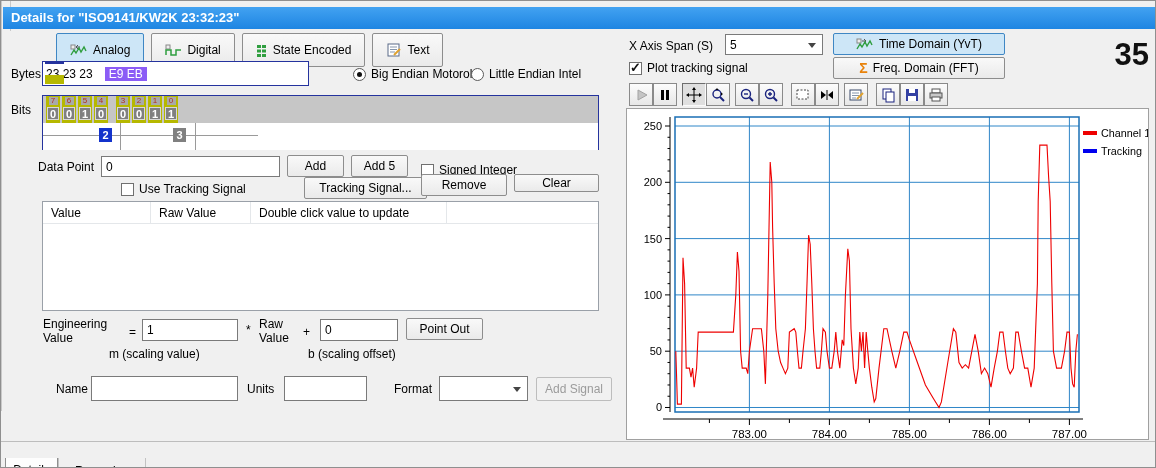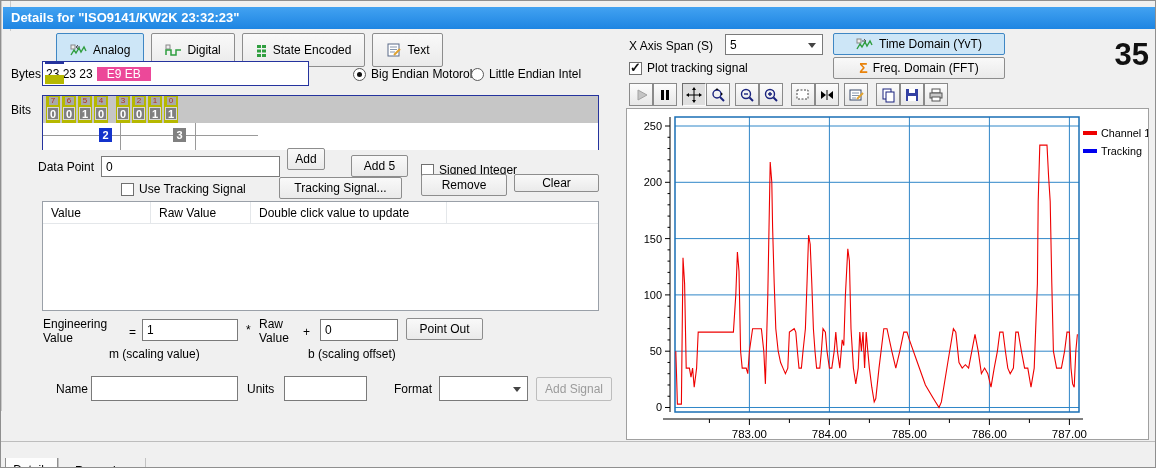--- a/index.html
+++ b/index.html
@@ -25,21 +25,21 @@
   .check-row{position:absolute;display:flex;align-items:center;gap:5px;white-space:nowrap}
   .caret{width:0;height:0;border-left:4px solid transparent;border-right:4px solid transparent;border-top:5px solid #444;position:absolute;right:6px;top:8px}
 
   
   .tab-row .btn{position:static}
   .tab-row{position:absolute;left:53px;top:2px;display:flex;gap:7px}
   .tab-row .btn{height:22px;padding:16px 13px}
 
   
   #bytes-field{left:39px;top:30px;width:267px;height:25px;border:1px solid #25339e;padding-left:3px}
-  .byte-sel{background:#ec4899;color:#fff;padding:0 10px}
+  .byte-sel{background:#8b5cf6;color:#fff;padding:0 4px}
   #byte-marker{position:absolute;left:2px;top:13px;width:19px;height:9px;background:#b6b800}
   #byte-topline{position:absolute;left:2px;top:0px;width:19px;height:2px;background:#25339e}
 
   
   #bits-box{position:absolute;left:39px;top:64px;width:557px;height:55px;border:1px solid #25339e;background:#fff}
   #bit-strip{position:absolute;left:0;top:0;width:100%;height:27px;background:#c6c6c6;display:flex;align-items:flex-start;padding-left:3px}
   .bit-cell{width:14px;margin-right:2px;background:#b6b800;height:27px;text-align:center;position:relative}
   .bit-cell.nib2{margin-left:6px}
   .bit-index{font-size:8px;line-height:8px;color:#b03020;background:#a9a9a9;width:9px;margin:1px auto 0 auto}
   .bit-value{width:12px;height:13px;margin:2px auto 0 auto;background:#808080;color:#fff;font-size:11px;font-weight:bold;line-height:13px;border:1px solid #d8d8d8}
@@ -127,21 +127,21 @@
               <path d="M4 4 h7 M4 6.5 h7 M4 9 h5" stroke="#8595ab"></path>
               <path d="M8 12 L14 6" stroke="#e0a22f" stroke-width="2"></path>
             </svg>
         </span>
         <span>Text</span>
       </div>
     </div>
 
     <div class="lbl" style="left:8px;top:36px">Bytes</div>
     <div class="field" id="bytes-field">
-      <span style="margin-right:4px">23 23 23</span>
+      <span style="margin-right:12px">23 23 23</span>
       <span class="byte-sel">E9 EB</span>
       <span id="byte-marker"></span>
       <span id="byte-topline"></span>
     </div>
 
     <div class="check-row" style="left:350px;top:36px">
       <span class="rb on"></span>
       <span>Big Endian Motorola</span>
     </div>
     <div class="check-row" style="left:468px;top:36px">
@@ -191,36 +191,36 @@
         <div class="nib-sep" style="left:152px"></div>
         <div class="nib-mark" id="nib-2">2</div>
         <div class="nib-mark" id="nib-3">3</div>
       </div>
     </div>
 
     <div class="lbl" style="left:35px;top:129px">Data Point</div>
     <div class="field" style="left:98px;top:125px;width:179px;height:21px">
       <span>0</span>
     </div>
-    <div class="btn" style="left:284px;top:117px;width:38px;height:22px">
+    <div class="btn" style="left:284px;top:124px;width:57px;height:22px">
         <span>Add</span>
       </div>
     <div class="btn" style="left:348px;top:124px;width:57px;height:22px">
         <span>Add 5</span>
       </div>
     <div class="check-row" style="left:418px;top:132px">
       <span class="cb"></span>
       <span>Signed Integer</span>
     </div>
 
     <div class="check-row" style="left:118px;top:151px">
       <span class="cb"></span>
       <span>Use Tracking Signal</span>
     </div>
-    <div class="btn" style="left:276px;top:146px;width:123px;height:22px">
+    <div class="btn" style="left:301px;top:146px;width:123px;height:22px">
         <span>Tracking Signal...</span>
       </div>
     <div class="btn" style="left:418px;top:143px;width:86px;height:22px">
         <span>Remove</span>
       </div>
     <div class="btn" style="left:511px;top:143px;width:85px;height:18px">
         <span>Clear</span>
       </div>
 
     <div id="values-table">

